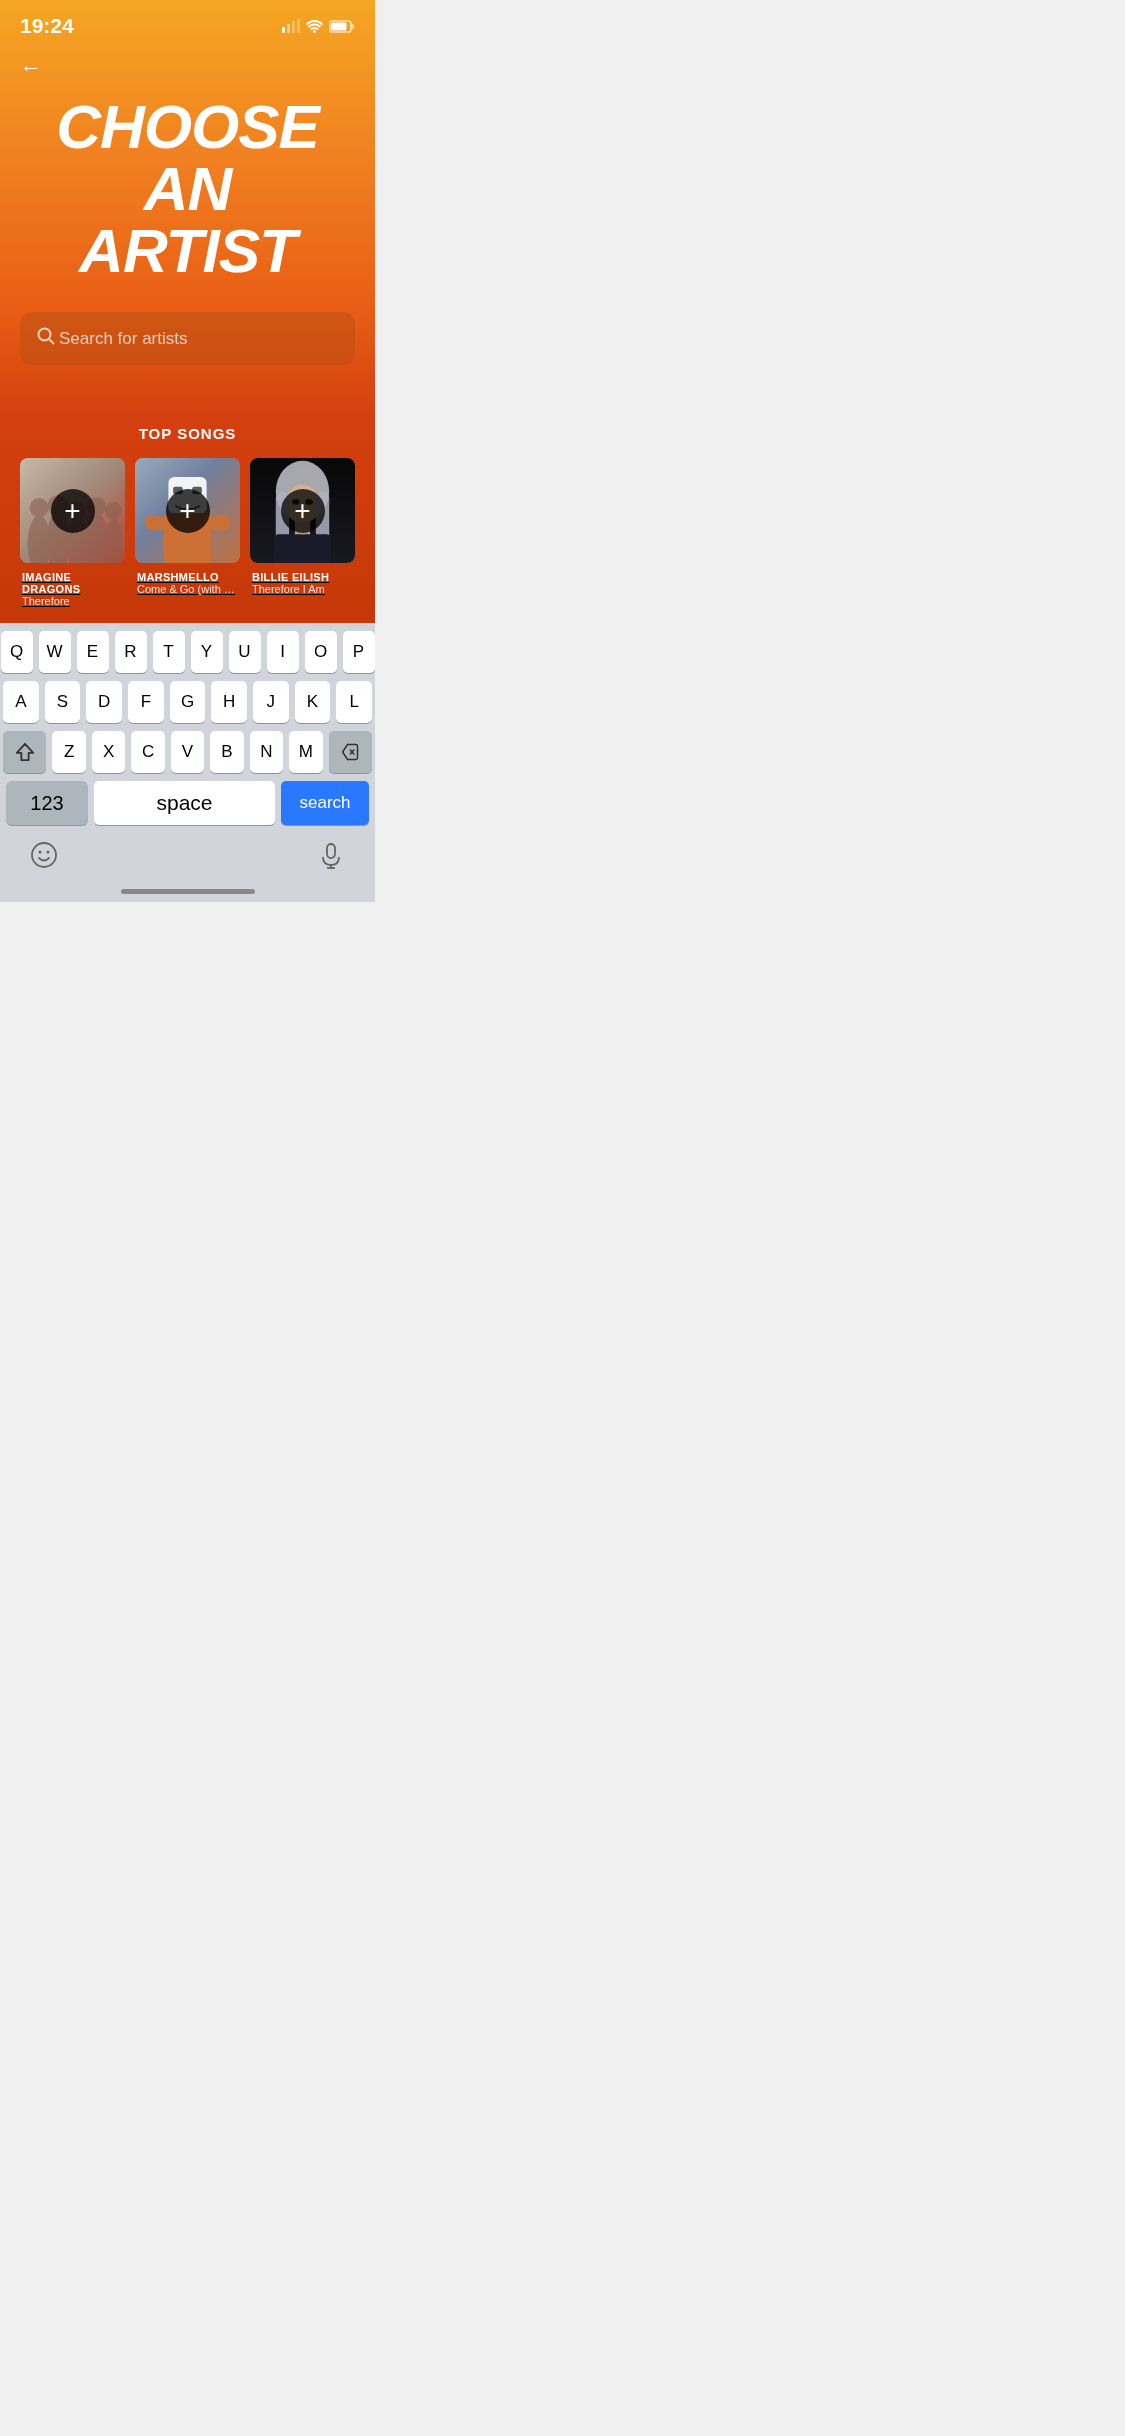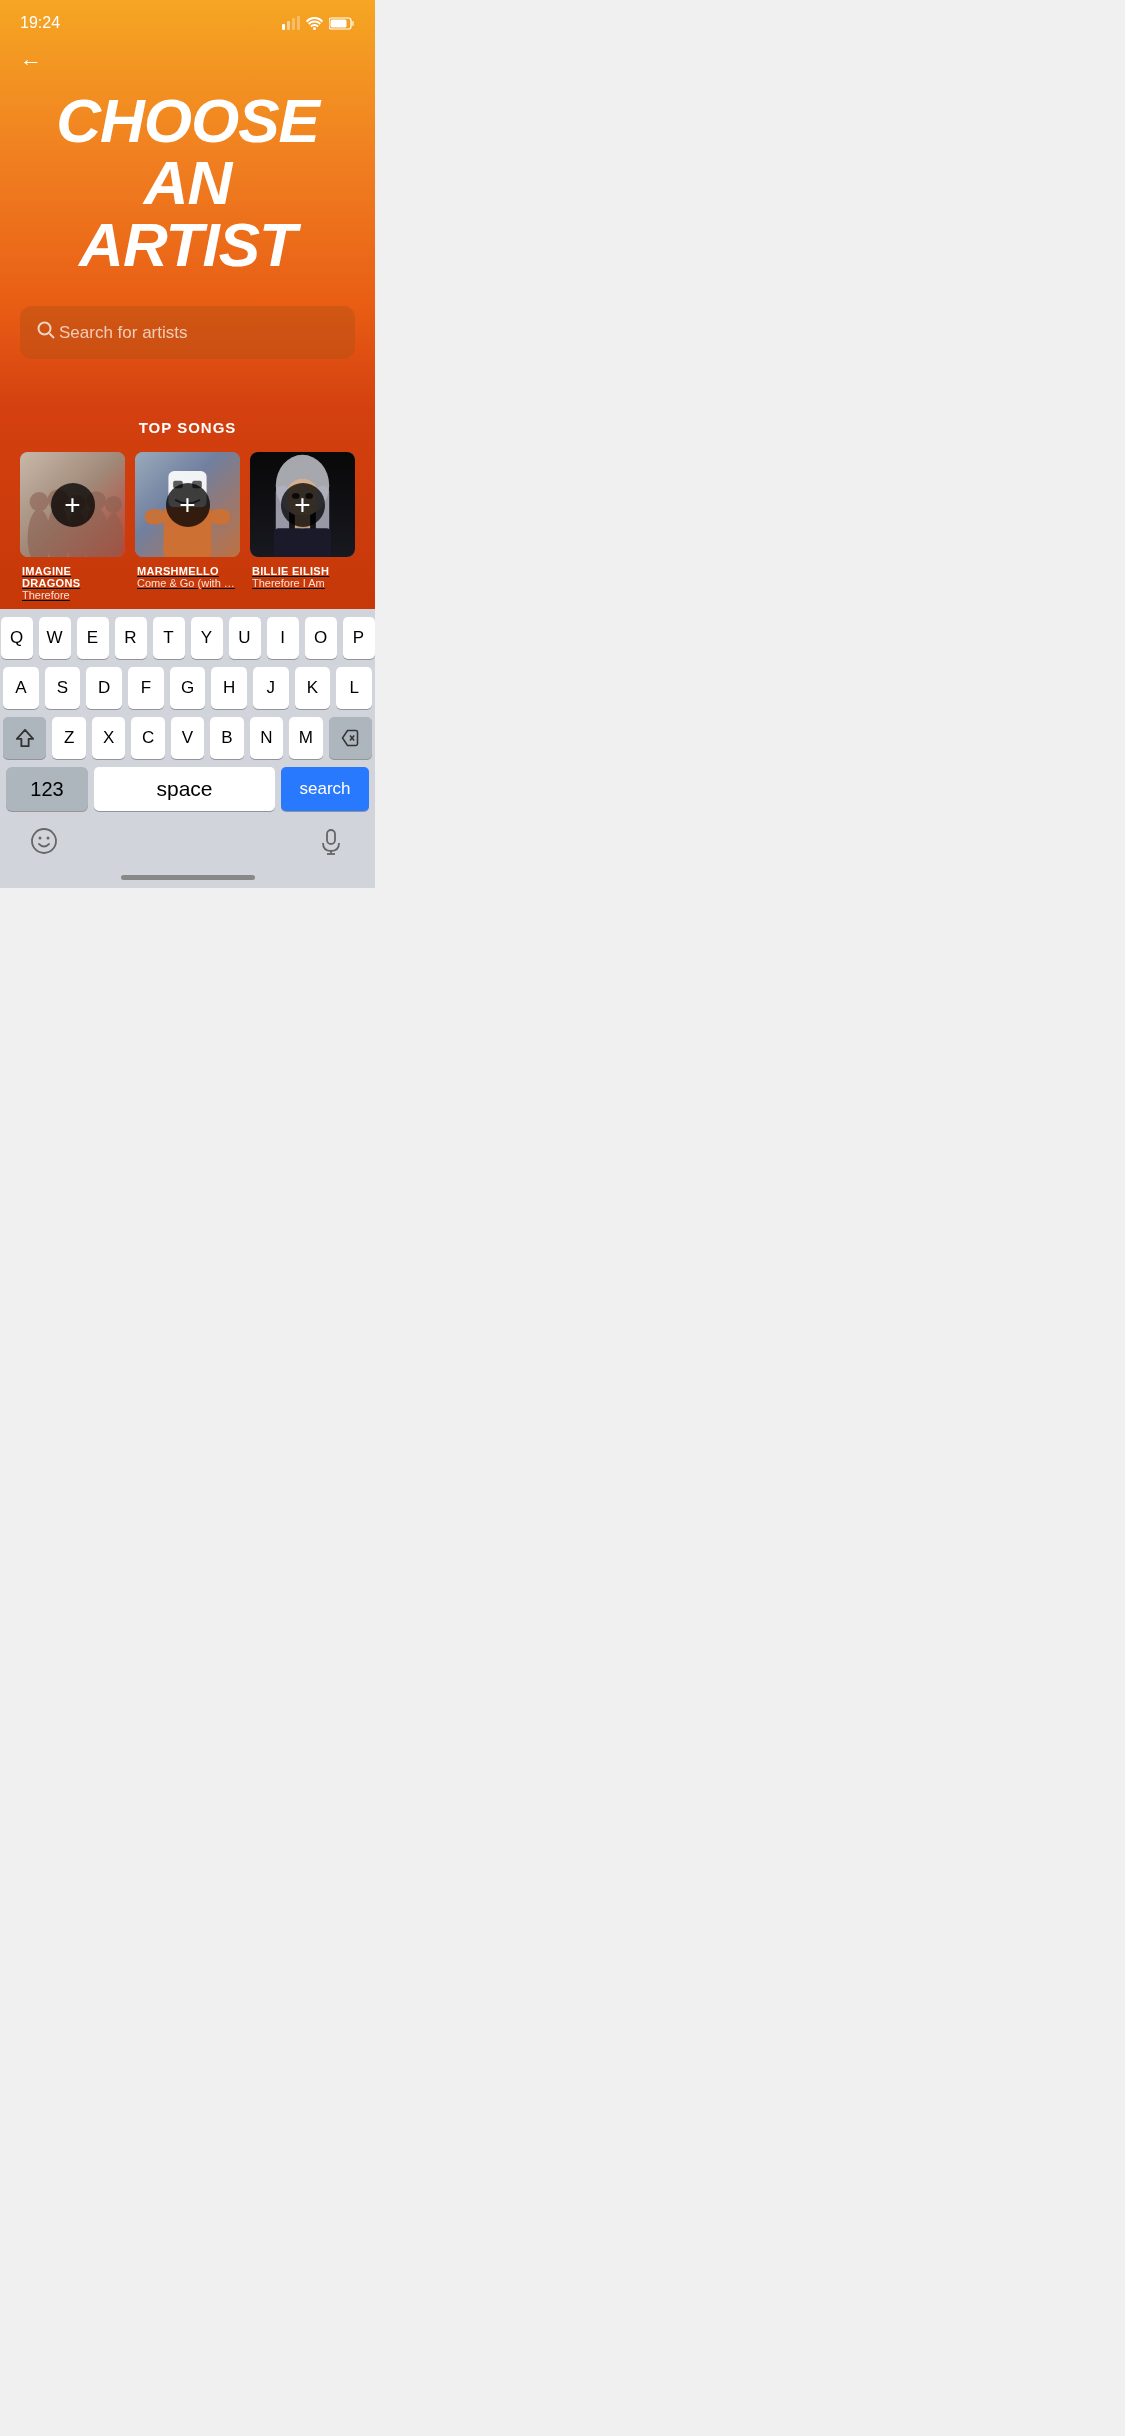--- a/index.html
+++ b/index.html
@@ -18,22 +18,22 @@
       background: transparent;
       display: flex;
       justify-content: space-between;
       align-items: center;
       padding: 14px 20px 6px;
       position: relative;
       z-index: 10;
     }
     .status-time {
       color: white;
-      font-size: 16px;
-      font-weight: 400;
+      font-size: 21px;
+      font-weight: 700;
     }
     .status-icons {
       display: flex;
       align-items: center;
       gap: 6px;
     }
 
     
     .header-area {
       background: linear-gradient(180deg, #f5a623 0%, #f07e20 40%, #e85d14 75%, #d44010 100%);
@@ -83,21 +83,21 @@
     }
     .search-input-display {
       color: rgba(255,255,255,0.7);
       font-size: 17px;
       flex: 1;
     }
 
     
     .top-songs-section {
       background: linear-gradient(180deg, #d44010 0%, #c63808 100%);
-      padding: 10px 20px 8px;
+      padding: 10px 20px 16px;
     }
 
     .section-label {
       color: white;
       font-size: 15px;
       font-weight: 800;
       text-transform: uppercase;
       text-align: center;
       letter-spacing: 1px;
       margin-bottom: 16px;

